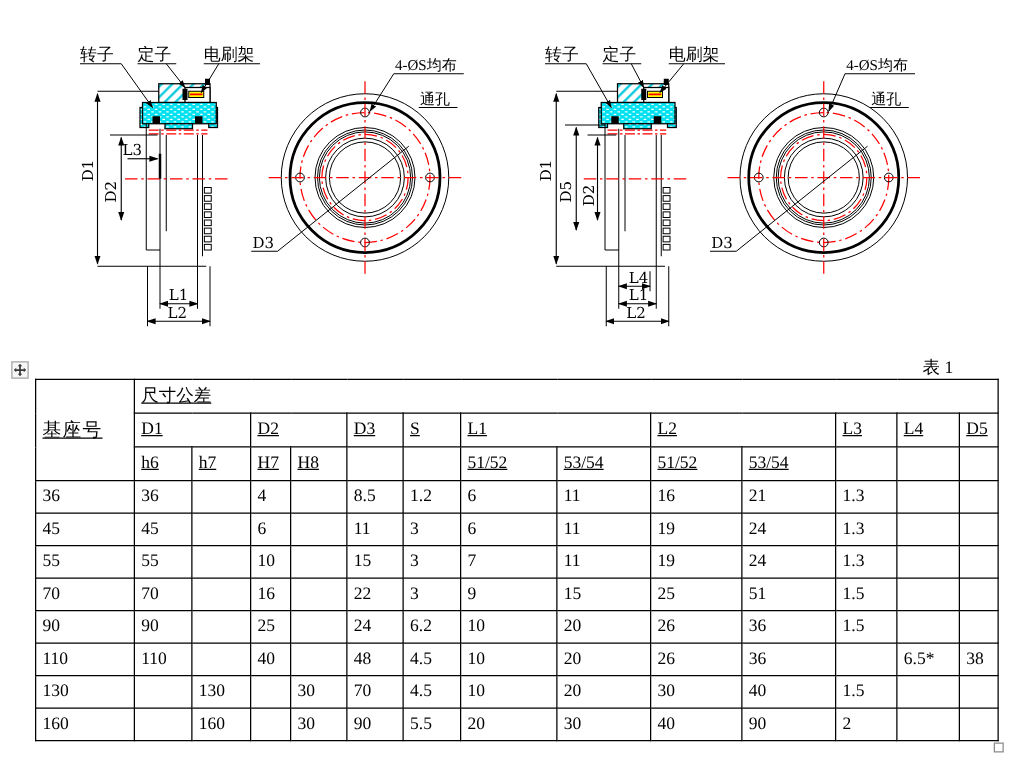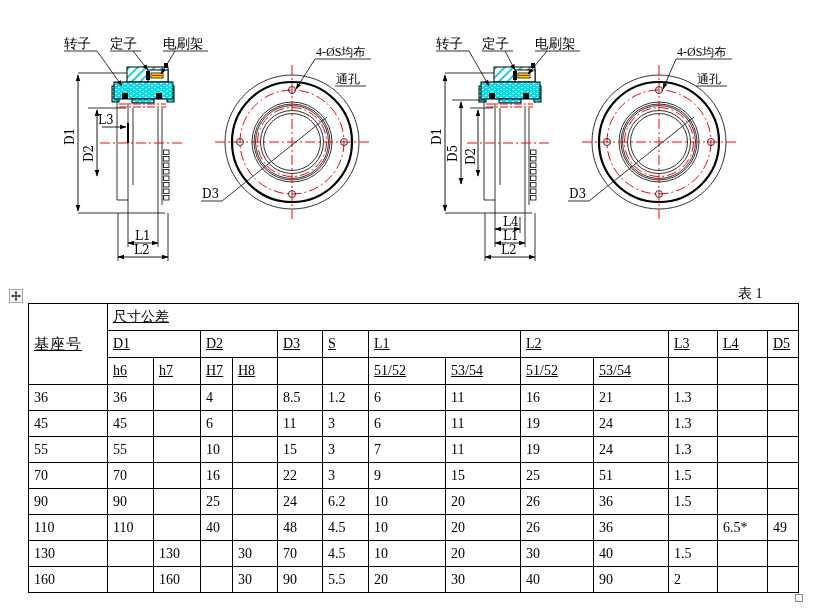--- a/index.html
+++ b/index.html
@@ -334,21 +334,21 @@
       <td>40</td>
       <td></td>
       <td>48</td>
       <td>4.5</td>
       <td>10</td>
       <td>20</td>
       <td>26</td>
       <td>36</td>
       <td></td>
       <td>6.5*</td>
-      <td>49</td>
+      <td>38</td>
     </tr>
     <tr>
       <td>130</td>
       <td></td>
       <td>130</td>
       <td></td>
       <td>30</td>
       <td>70</td>
       <td>4.5</td>
       <td>10</td>

